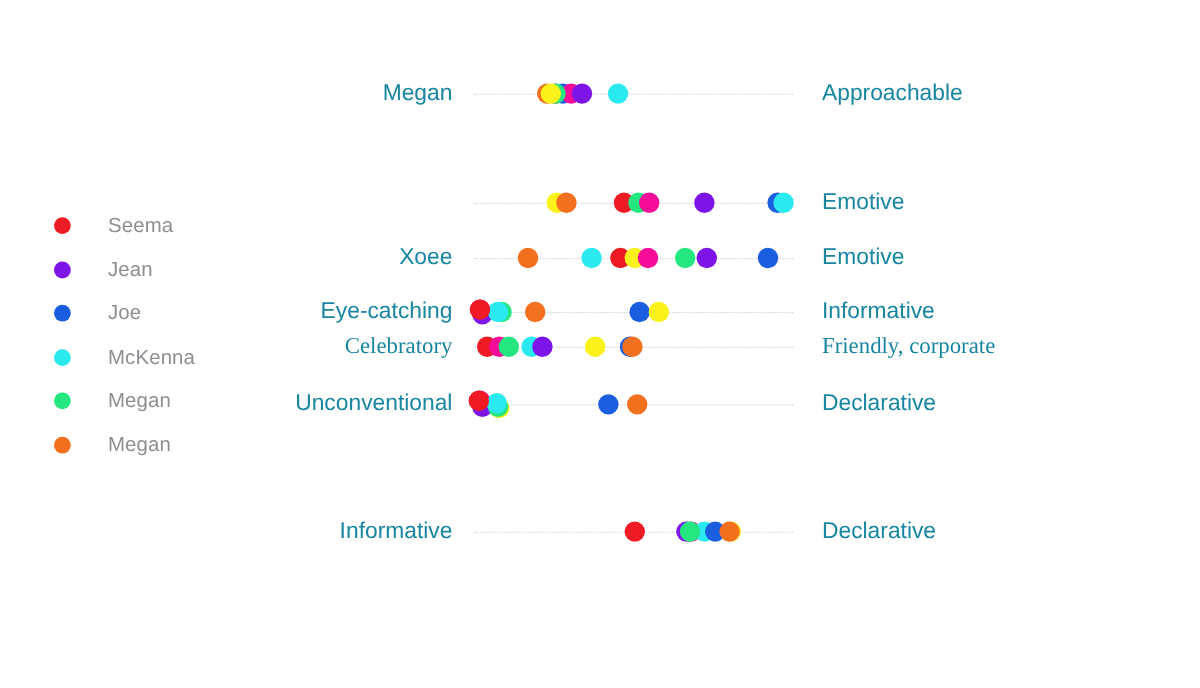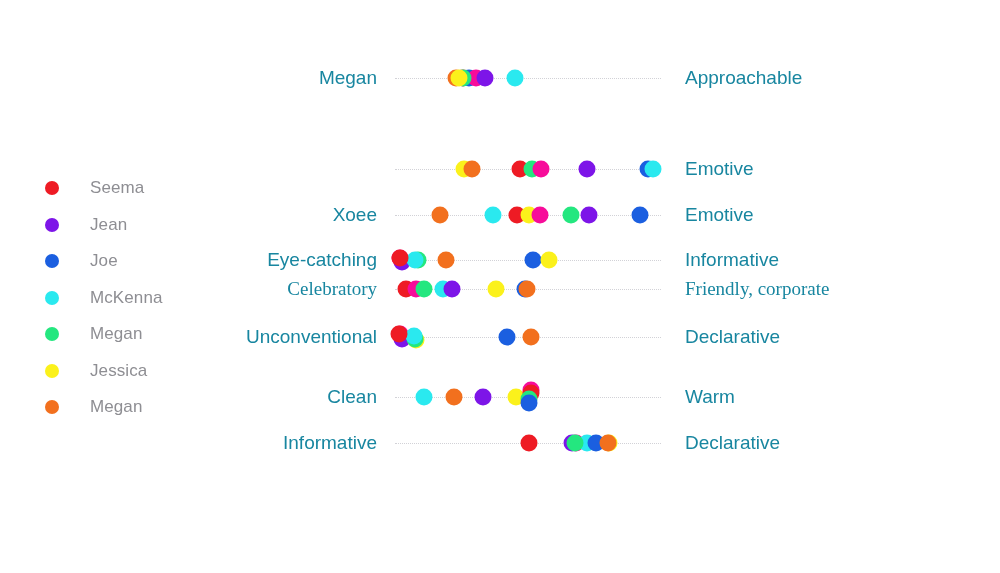--- a/index.html
+++ b/index.html
@@ -126,24 +126,20 @@
       </div>
       <div class="legend-item">
         <span class="legend-swatch" style="background: rgb(42, 233, 239);"></span>
         <span class="legend-label">McKenna</span>
       </div>
       <div class="legend-item">
         <span class="legend-swatch" style="background: rgb(36, 231, 127);"></span>
         <span class="legend-label">Megan</span>
       </div>
       <div class="legend-item">
-        <span class="legend-swatch" style="background: rgb(251, 241, 27);"></span>
-        <span class="legend-label">Jessica</span>
-      </div>
-      <div class="legend-item">
         <span class="legend-swatch" style="background: rgb(242, 112, 30);"></span>
         <span class="legend-label">Megan</span>
       </div>
     </div>
 
   <div id="chart">
       <div class="row" style="top: 55px;">
         <div class="row-label-left">Megan</div>
         <div class="row-label-right">Approachable</div>
         <div class="row-track">
@@ -225,35 +221,20 @@
           <span class="dot" style="background: rgb(247, 12, 154); left: 2%; transform: translate(-50%, calc(-50% - 3px));"></span>
           <span class="dot" style="background: rgb(125, 21, 232); left: 2.5%; transform: translate(-50%, calc(-50% + 2px));"></span>
           <span class="dot" style="background: rgb(251, 241, 27); left: 8%; transform: translate(-50%, calc(-50% + 3px));"></span>
           <span class="dot" style="background: rgb(36, 231, 127); left: 7.5%; transform: translate(-50%, calc(-50% + 2px));"></span>
           <span class="dot" style="background: rgb(42, 233, 239); left: 7%; transform: translate(-50%, calc(-50% - 1px));"></span>
           <span class="dot" style="background: rgb(238, 27, 36); left: 1.5%; transform: translate(-50%, calc(-50% - 3px));"></span>
           <span class="dot" style="background: rgb(27, 95, 224); left: 42%; transform: translate(-50%, calc(-50% + 0px));"></span>
           <span class="dot" style="background: rgb(242, 112, 30); left: 51%; transform: translate(-50%, calc(-50% + 0px));"></span>
         </div>
       </div>
-      <div class="row" style="top: 374.2px;">
-        <div class="row-label-left">Clean</div>
-        <div class="row-label-right">Warm</div>
-        <div class="row-track">
-          <div class="row-line"></div>
-          <span class="dot" style="background: rgb(42, 233, 239); left: 11%; transform: translate(-50%, calc(-50% + 0px));"></span>
-          <span class="dot" style="background: rgb(242, 112, 30); left: 22%; transform: translate(-50%, calc(-50% + 0px));"></span>
-          <span class="dot" style="background: rgb(125, 21, 232); left: 33%; transform: translate(-50%, calc(-50% + 0px));"></span>
-          <span class="dot" style="background: rgb(251, 241, 27); left: 45.5%; transform: translate(-50%, calc(-50% + 0px));"></span>
-          <span class="dot" style="background: rgb(247, 12, 154); left: 51%; transform: translate(-50%, calc(-50% - 7px));"></span>
-          <span class="dot" style="background: rgb(238, 27, 36); left: 51%; transform: translate(-50%, calc(-50% - 4px));"></span>
-          <span class="dot" style="background: rgb(36, 231, 127); left: 50.5%; transform: translate(-50%, calc(-50% + 2px));"></span>
-          <span class="dot" style="background: rgb(27, 95, 224); left: 50.5%; transform: translate(-50%, calc(-50% + 6px));"></span>
-        </div>
-      </div>
       <div class="row" style="top: 419.8px;">
         <div class="row-label-left">Informative</div>
         <div class="row-label-right">Declarative</div>
         <div class="row-track">
           <div class="row-line"></div>
           <span class="dot" style="background: rgb(238, 27, 36); left: 50.5%; transform: translate(-50%, calc(-50% + 0px));"></span>
           <span class="dot" style="background: rgb(247, 12, 154); left: 68%; transform: translate(-50%, calc(-50% + 0px));"></span>
           <span class="dot" style="background: rgb(125, 21, 232); left: 66.5%; transform: translate(-50%, calc(-50% + 0px));"></span>
           <span class="dot" style="background: rgb(42, 233, 239); left: 72%; transform: translate(-50%, calc(-50% + 0px));"></span>
           <span class="dot" style="background: rgb(27, 95, 224); left: 75.5%; transform: translate(-50%, calc(-50% + 0px));"></span>

